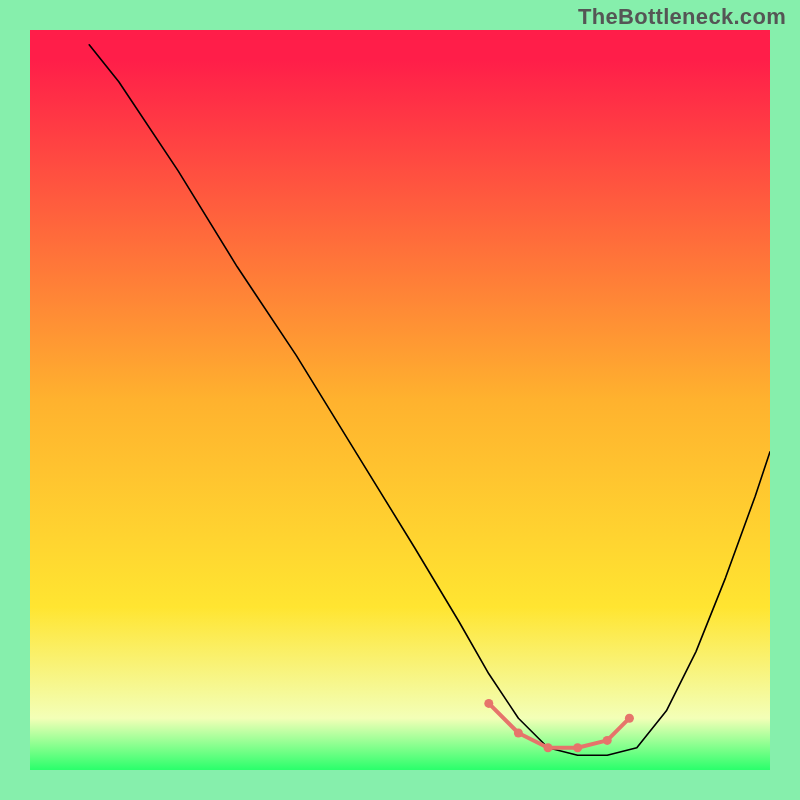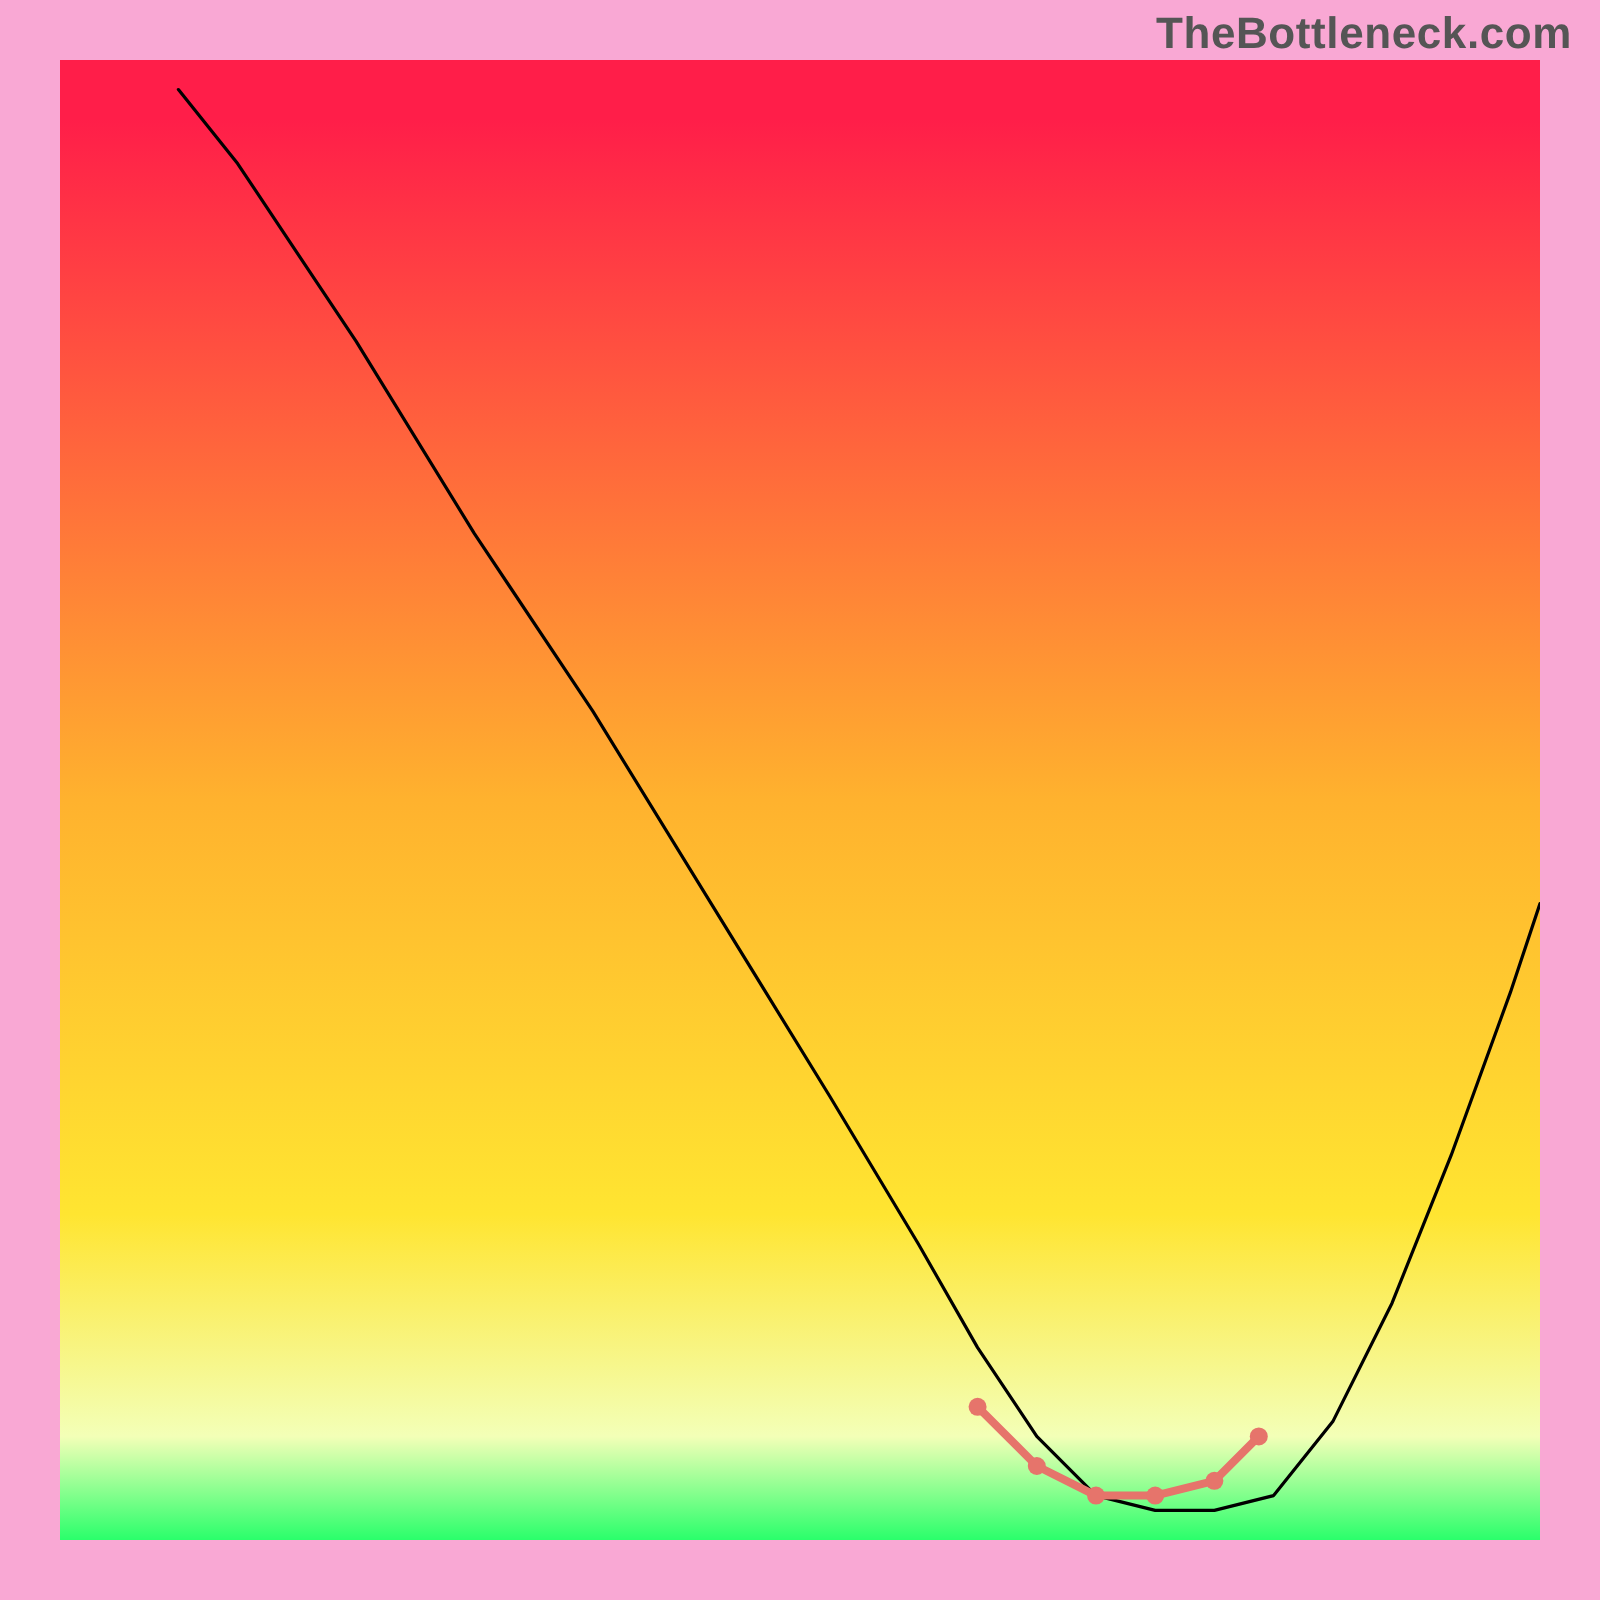--- a/index.html
+++ b/index.html
@@ -8,21 +8,21 @@
     width: 800px;
     height: 800px;
     overflow: hidden;
     background: #000;
     font-family: Arial, Helvetica, sans-serif;
   }
   .frame {
     position: relative;
     width: 800px;
     height: 800px;
-    background: #f9a8d4;
+    background: #86efac;
   }
   .watermark {
     position: absolute;
     top: 4px;
     right: 14px;
     color: #555555;
     font-size: 22px;
     font-weight: bold;
     letter-spacing: 0.3px;
     z-index: 10;

